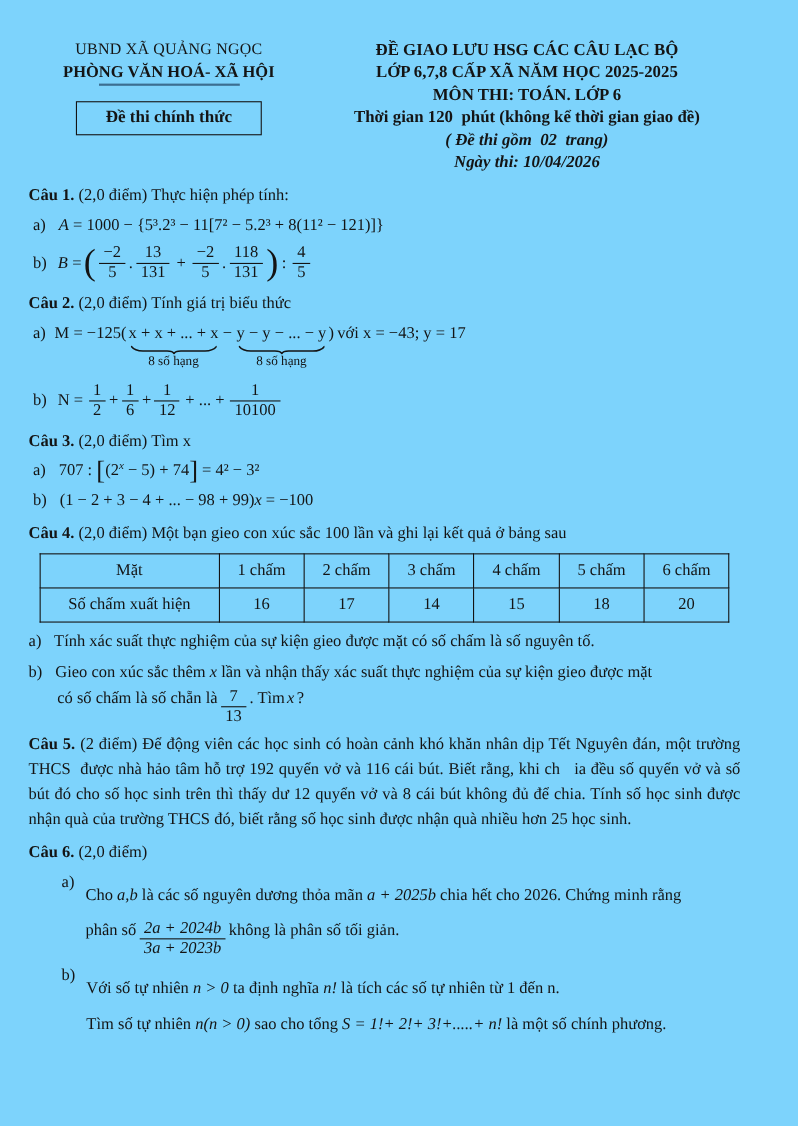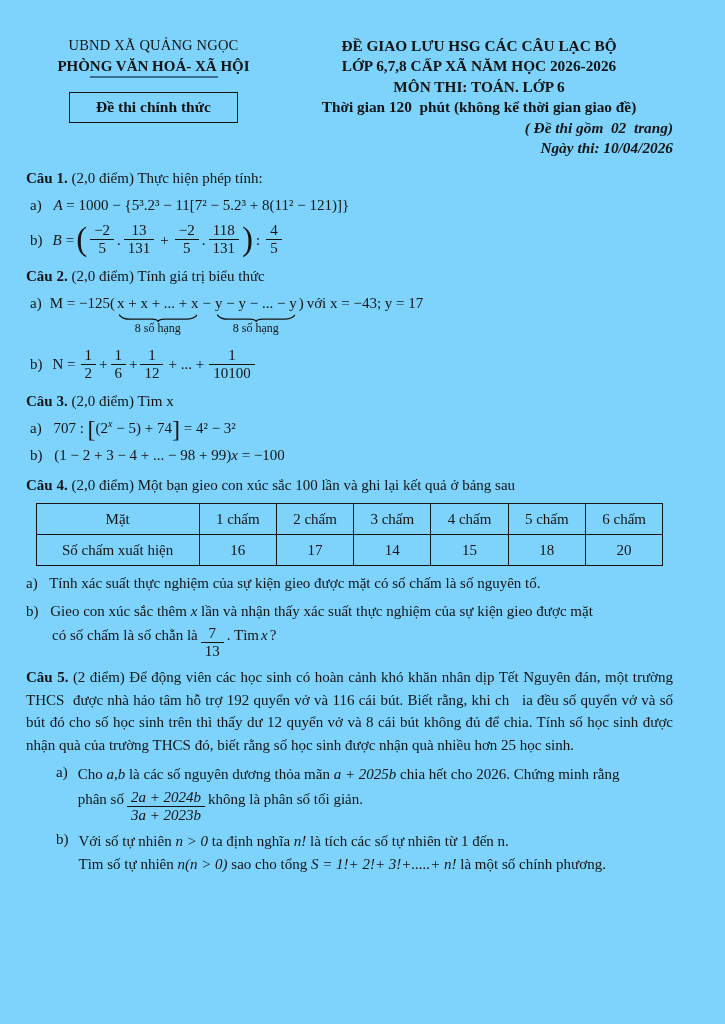--- a/index.html
+++ b/index.html
@@ -16,21 +16,21 @@
   
   .hdr{display:flex;align-items:flex-start;}
   .hdr-left{width:255px;text-align:center;flex-shrink:0;}
   .hdr-left .l1{font-size:14.5px;letter-spacing:.2px;}
   .hdr-left .l2{font-weight:bold;font-size:15px;}
   .hdr-rule{width:128px;height:2px;margin:0 auto;background:#3c6e91;}
   .hdr-box{display:inline-block;border:1.6px solid #141414;font-weight:bold;
            font-size:15.5px;padding:4px 26px;margin-top:14px;}
   .hdr-right{flex:1;text-align:center;font-weight:bold;line-height:1.34;padding-left:4px;}
   .hdr-right .rl{font-size:15.3px;}
-  .hdr-right .ital{font-style:italic;text-align:right;}
+  .hdr-right .ital{font-style:italic;}
   
   main{margin-top:8px;}
   .qhead{margin:9px 0 2px 0;}
   .qhead b{font-weight:bold;}
   .sub{margin:7px 0 7px 4px;}
   .mathline{display:flex;align-items:center;flex-wrap:nowrap;}
   .sublabel{margin-right:8px;}
   .gap-s{margin:0 3px;}
   .gap-xs{margin:0 2px;}
   .it{font-style:italic;}
@@ -52,38 +52,38 @@
   .ub-row{display:flex;align-items:baseline;}
   
   .dice-table{border-collapse:collapse;width:97%;margin:8px auto 4px auto;text-align:center;}
   .dice-table td{border:1.2px solid #141414;padding:5px 4px;height:17px;margin-top:12px;}
   .dice-table td.first{width:26%;}
   
   .para{text-align:justify;line-height:1.5;margin:6px 0 0 0;}
   .q6item{display:flex;margin:6px 0 4px 30px;}
   .q6item .q6label{margin-right:10px;}
   .q6body{flex:1;}
-  .q6line{margin:2px 0;}
+  .q6line{margin:12px 0;}
   .fracline{display:flex;align-items:flex-start;margin-top:4px;}
 </style>
 </head>
 <body>
 
 <div class="page">
 
   <header class="hdr">
     <div class="hdr-left">
       <div class="l1">UBND XÃ QUẢNG NGỌC</div>
       <div class="l2">PHÒNG VĂN HOÁ- XÃ HỘI</div>
       <div class="hdr-rule" style="background: rgb(60, 110, 145);"></div>
       <div class="hdr-box">Đề thi chính thức</div>
     </div>
     <div class="hdr-right">
       <div class="rl">ĐỀ GIAO LƯU HSG CÁC CÂU LẠC BỘ</div>
-      <div class="rl">LỚP 6,7,8 CẤP XÃ NĂM HỌC 2026-2026</div>
+      <div class="rl">LỚP 6,7,8 CẤP XÃ NĂM HỌC 2025-2025</div>
       <div class="rl">MÔN THI: TOÁN. LỚP 6</div>
       <div class="rl">Thời gian 120&nbsp; phút (không kể thời gian giao đề)</div>
       <div class="rl ital">( Đề thi gồm&nbsp; 02&nbsp; trang)</div>
       <div class="rl ital">Ngày thi: 10/04/2026</div>
     </div>
   </header>
 
   <main>
 
     <p class="qhead">
@@ -238,20 +238,24 @@
         <span> ?</span>
       </div>
     </div>
 
     <p class="para">
       <b>Câu 5.</b>
       <span>(2 điểm)</span>
       <span>Để động viên các học sinh có hoàn cảnh khó khăn nhân dịp Tết Nguyên đán, một trường THCS&nbsp; được nhà hảo tâm hỗ trợ 192 quyển vở và 116 cái bút. Biết rằng, khi ch&nbsp;&nbsp;&nbsp;ia đều số quyển vở và số bút đó cho số học sinh trên thì thấy dư 12 quyển vở và 8 cái bút không đủ để chia. Tính số học sinh được nhận quà của trường THCS đó, biết rằng số học sinh được nhận quà nhiều hơn 25 học sinh.</span>
     </p>
 
+    <p class="qhead">
+      <b>Câu 6.</b>
+      <span>(2,0 điểm)</span>
+    </p>
     <div class="q6item">
       <span class="q6label">a)</span>
       <div class="q6body">
         <div class="q6line">
           <span>Cho </span><span class="it">a,b</span><span> là các số nguyên dương thỏa mãn </span><span class="it">a + 2025b</span><span> chia hết cho 2026</span><span>. Chứng minh rằng</span>
         </div>
         <div class="fracline">
           <span>phân số </span>
           <span class="frac it">
               <span class="n">2a + 2024b</span>

